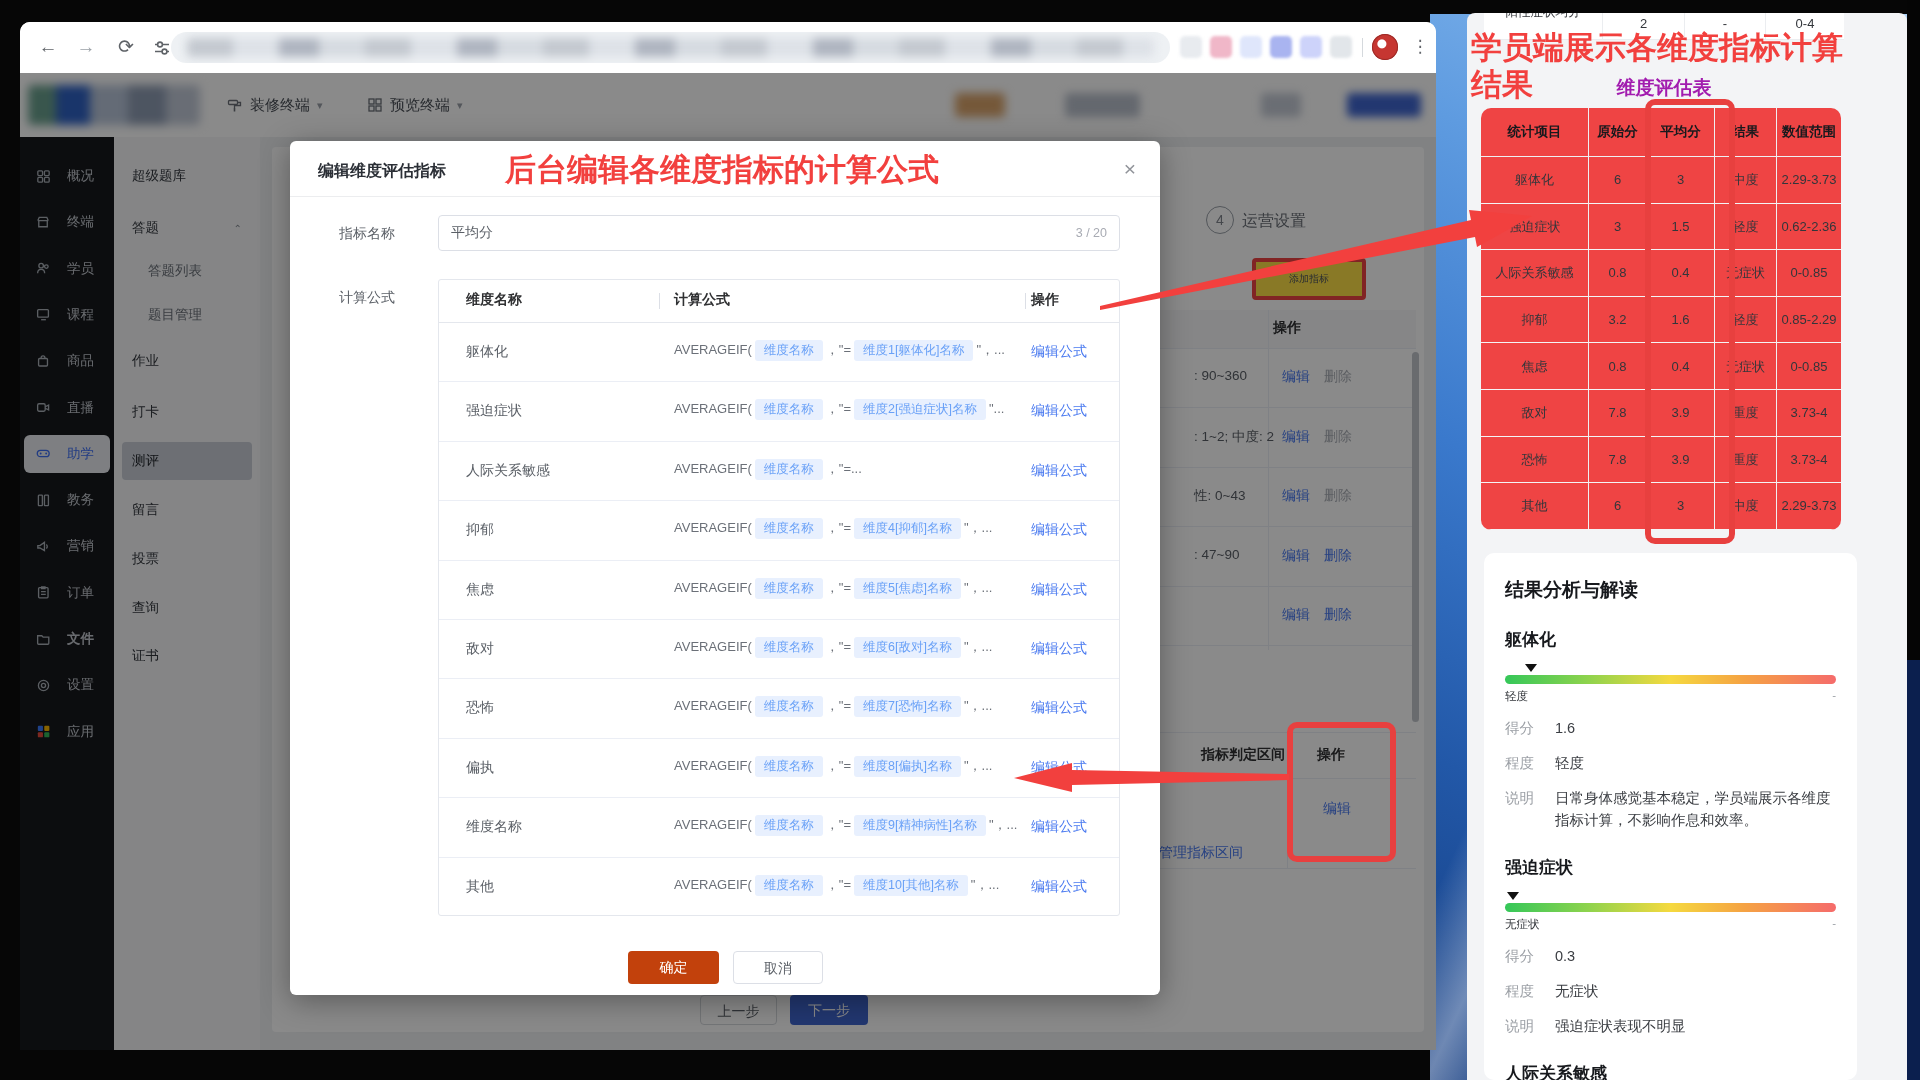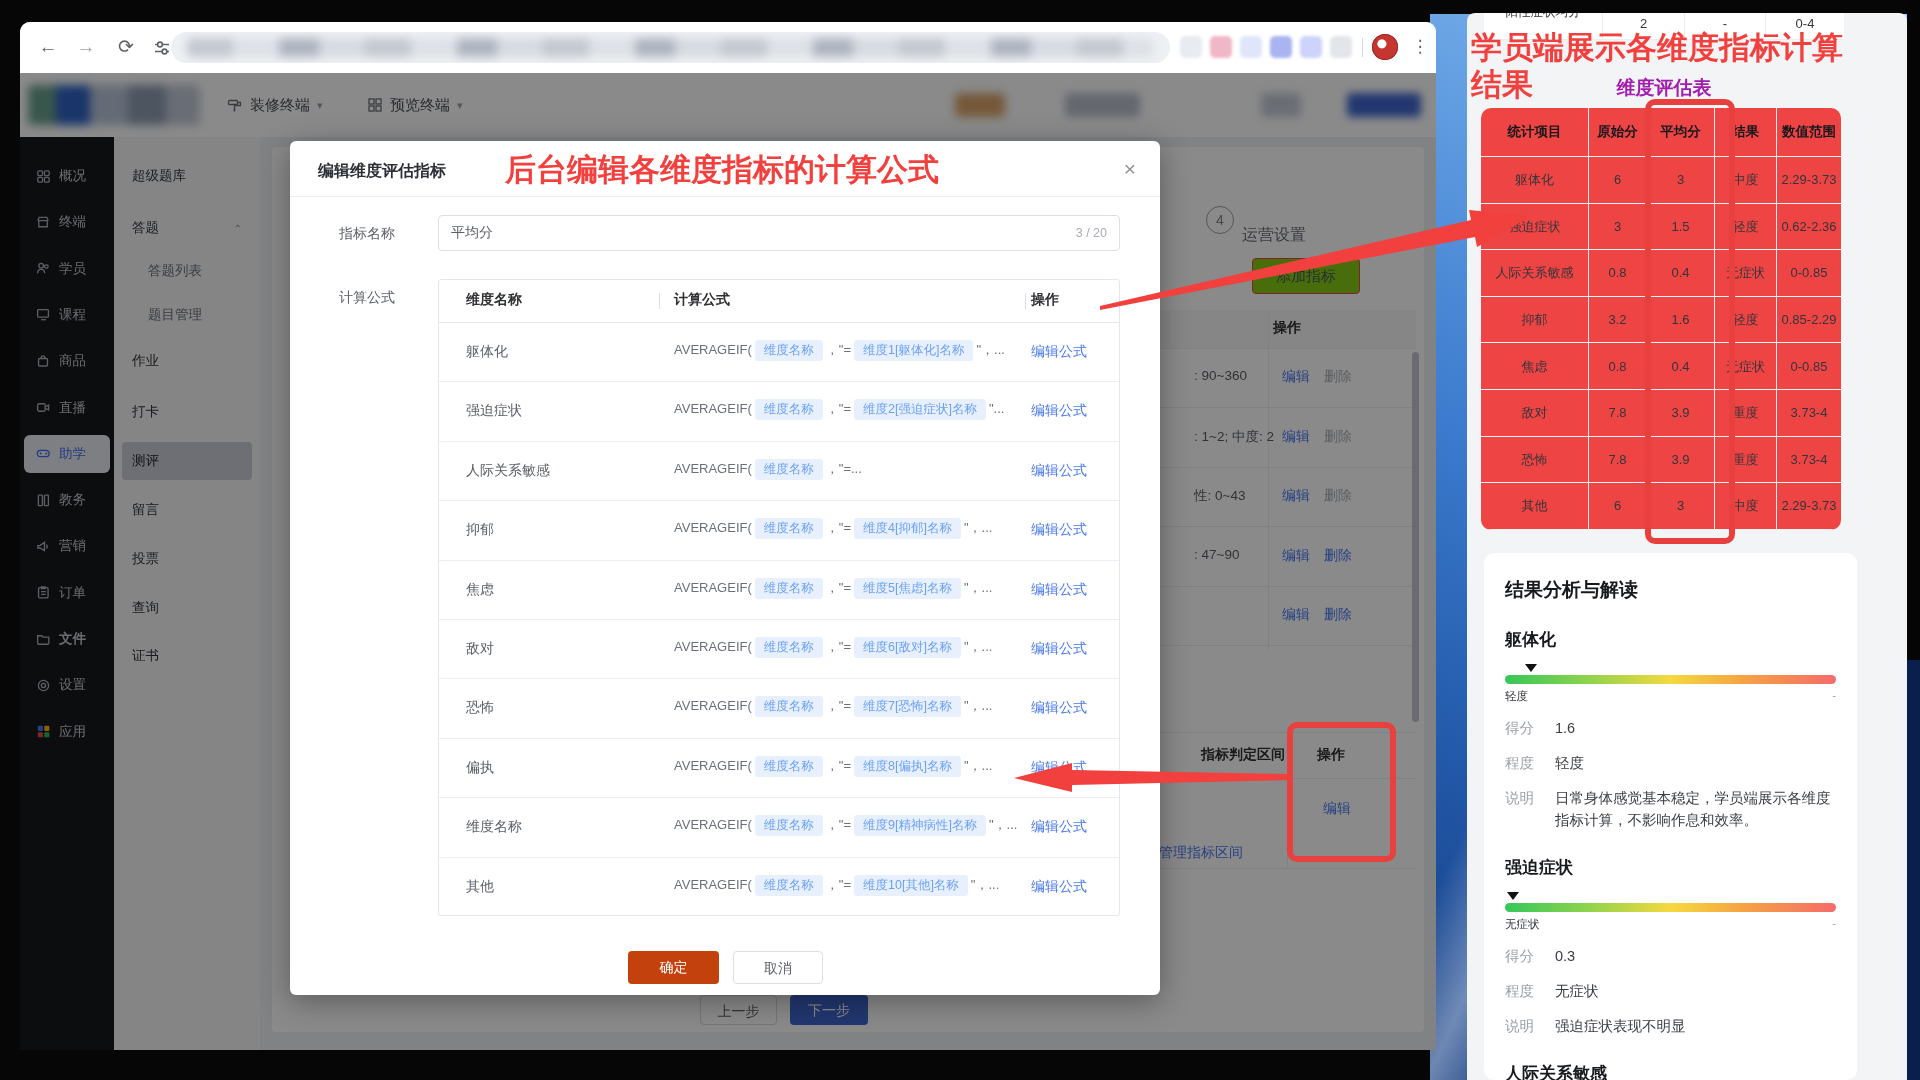--- a/index.html
+++ b/index.html
@@ -26,21 +26,21 @@
     background:radial-gradient(circle at 38% 38%,#ffffff 0 4px,#c63631 5px);box-shadow:inset 0 0 0 1px #9c2b27;filter:blur(.4px);}
   
   #app-header{left:0;top:51px;width:1416px;height:64px;background:#fff;border-bottom:1px solid #eef0f2;}
   #logo-blur{left:8px;top:12px;width:172px;height:40px;border-radius:4px;filter:blur(5px);
     background:linear-gradient(90deg,#6aa08e 0 16%,#2f62c4 16% 36%,#b9c6da 36% 58%,#8f9db4 58% 80%,#c2cad8 80% 100%);}
   .hdr-item{top:0;height:64px;display:flex;align-items:center;gap:7px;color:#4a4f57;font-size:15px;}
   .hdr-caret{color:#9aa0a8;font-size:11px;}
   .hdr-blur{top:20px;height:24px;border-radius:4px;filter:blur(4px);}
   
   #leftnav{left:0;top:115px;width:94px;height:913px;background:#17191d;}
-  .nav-item{left:0;width:94px;height:44px;display:flex;align-items:center;gap:7px;padding-left:15px;box-sizing:border-box;cursor:pointer;}
+  .nav-item{left:0;width:94px;height:44px;display:flex;align-items:center;gap:15px;padding-left:15px;box-sizing:border-box;cursor:pointer;}
   .nav-item .lbl{font-size:13.5px;color:#c2c6cd;}
   .nav-item svg{width:17px;height:17px;}
   .nav-item svg *{stroke:#aab0b8;fill:none;stroke-width:1.4;}
   .nav-item.active:before{content:"";position:absolute;left:4px;right:4px;top:3px;bottom:3px;background:#e9ebf1;border-radius:6px;}
   .nav-item.active .lbl{color:#3d6ef2;position:relative;}
   .nav-item.active svg{position:relative;}
   .nav-item.active svg *{stroke:#3d6ef2;}
   .nav-item svg .cfill{fill:#aab0b8;stroke:none;}
   .nav-item.active svg .cfill{fill:#3d6ef2;}
   .nav-item svg .q1{fill:#3a7afe;stroke:none;} .nav-item svg .q2{fill:#f7b500;stroke:none;}
@@ -51,23 +51,23 @@
   .sub-item.sub{padding-left:26px;color:#6b7078;}
   .sub-item.selected{background:#c9cdd6;color:#1d2127;}
   .sub-caret{position:absolute;right:10px;font-size:10px;color:#878c94;}
   #collapse-tab{left:240px;top:568px;width:13px;height:44px;background:#e3e5e9;border-radius:0 8px 8px 0;
     color:#8a8f96;font-size:12px;display:flex;align-items:center;justify-content:center;}
   
   #content-bg{left:240px;top:115px;width:1176px;height:913px;background:#eef0f3;}
   #content-card{left:252px;top:125px;width:1152px;height:885px;background:#fff;border-radius:4px;}
   .step-circle{left:1186px;top:184px;width:26px;height:26px;border:1.5px solid #9aa0a8;border-radius:50%;
     color:#80858d;font-size:14px;text-align:center;line-height:26px;}
-  #step-label{left:1222px;top:203px;font-size:16px;color:#6a6f77;}
-  #add-indicator-btn{left:1232px;top:236px;width:106px;height:34px;border:1px solid #ef4444;border-radius:4px;
-    background:#84cc16;color:#4f545c;font-size:15px;text-align:center;line-height:34px;}
+  #step-label{left:1222px;top:189px;font-size:16px;color:#6a6f77;}
+  #add-indicator-btn{left:1232px;top:236px;width:106px;height:34px;border:4px solid #ef4444;border-radius:4px;
+    background:#fde047;color:#4f545c;font-size:10px;text-align:center;line-height:34px;}
   #bg-table-hdr{left:1120px;top:288px;width:276px;height:38px;background:#f7f8fa;border-bottom:1px solid #ebeef5;}
   #bg-op-hdr{left:1253px;top:297px;font-weight:bold;font-size:14px;color:#303133;}
   #bg-col-line{left:1248px;top:288px;width:1px;height:340px;background:#ebeef5;}
   .bg-row{left:1120px;width:276px;height:59px;border-bottom:1px solid #ebeef5;}
   .bg-frag{position:absolute;left:54px;top:20px;font-size:13.5px;color:#5a5f66;white-space:nowrap;}
   .bg-edit{position:absolute;left:142px;top:20px;font-size:14px;color:#4a7af0;}
   .bg-del{position:absolute;left:184px;top:20px;font-size:14px;color:#4a7af0;}
   .bg-del.gray{color:#a9adb5;}
   #bg-low-top{left:1120px;top:710px;width:276px;height:1px;background:#ebeef5;}
   #bg-low-mid{left:1120px;top:756px;width:276px;height:1px;background:#ebeef5;}

